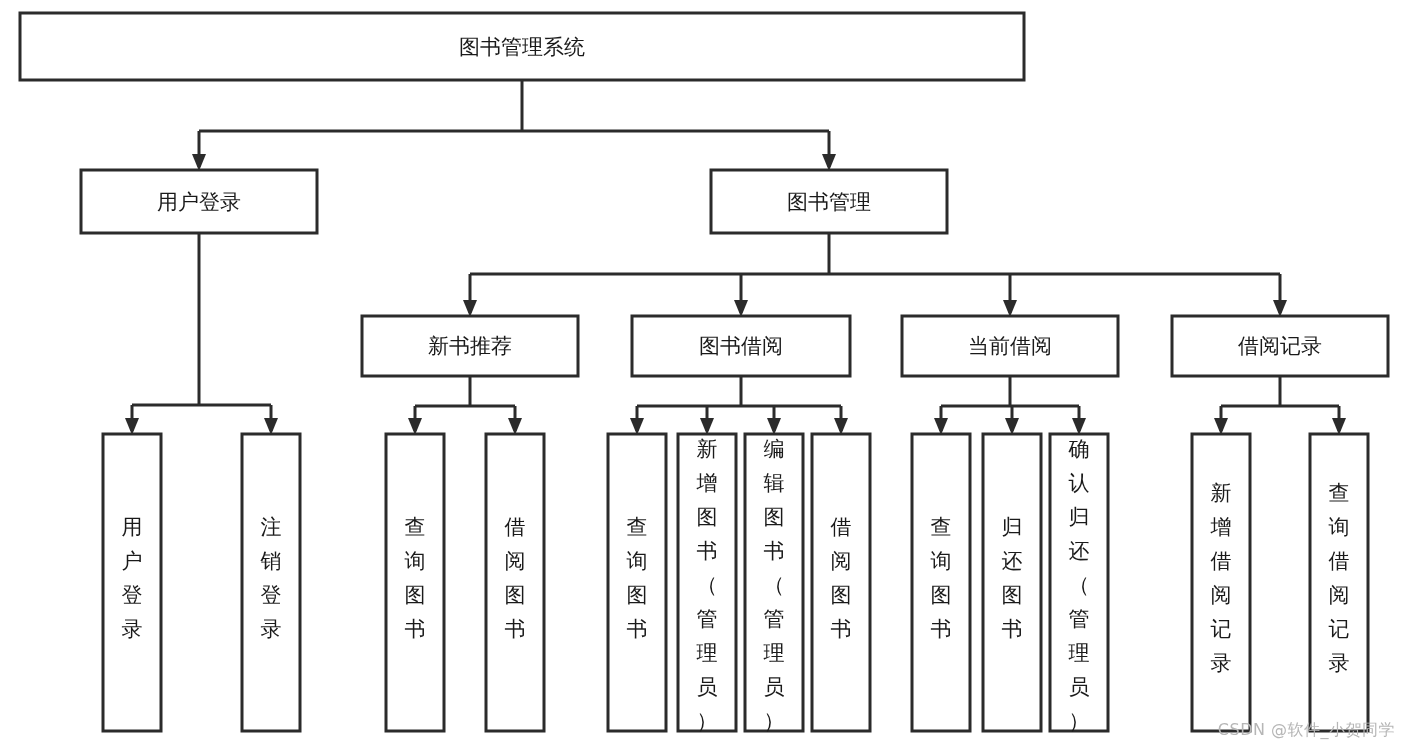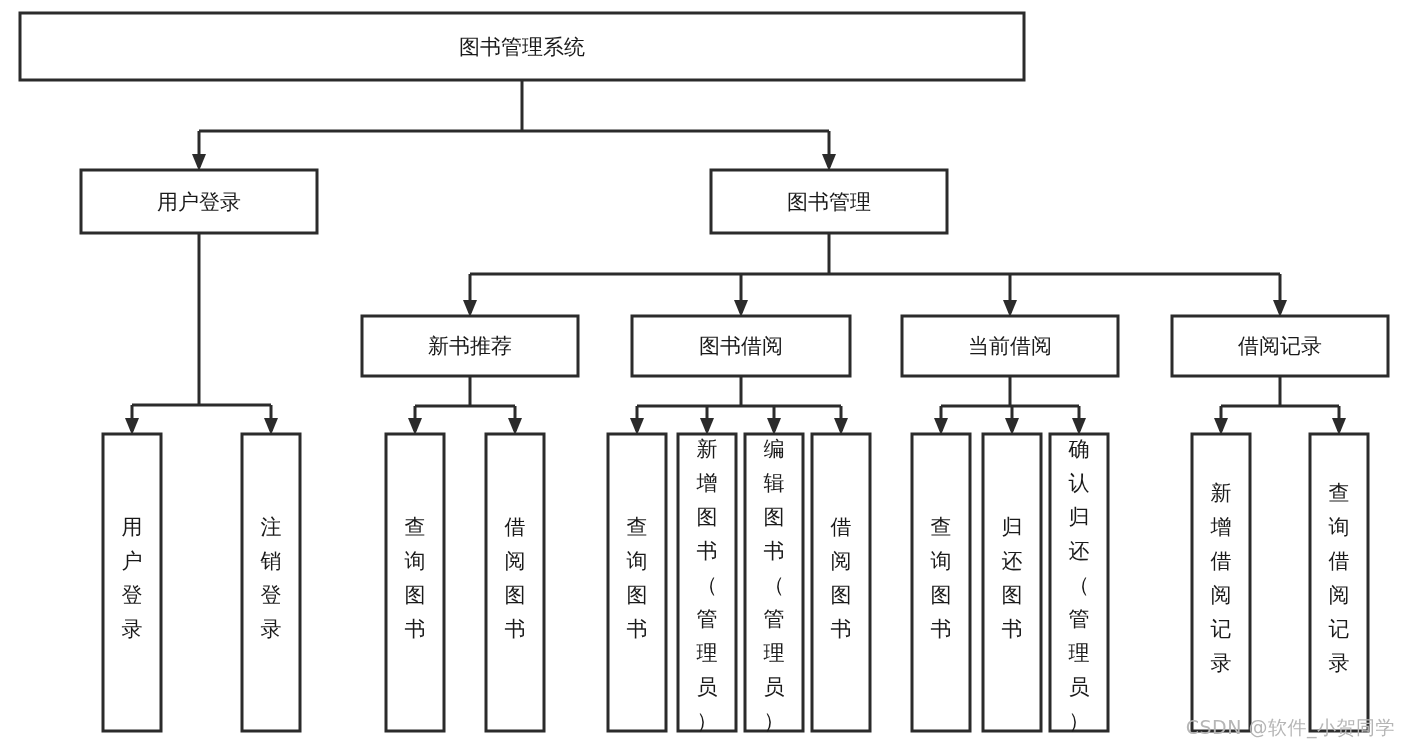--- a/index.html
+++ b/index.html
@@ -52,21 +52,21 @@
     font-family: "DejaVu Sans", "Liberation Sans", sans-serif;
     fill: #1a1a1a;
     font-size: 21px;
     text-anchor: middle;
   }
   .watermark {
     position: absolute;
     right: 10px;
     bottom: 6px;
     font-family: "DejaVu Sans", "Liberation Sans", sans-serif;
-    font-size: 19px;
+    font-size: 16px;
     color: #b6b6b6;
     letter-spacing: 0.5px;
     white-space: nowrap;
     user-select: none;
   }
 </style>
 </head>
 <body>
 
 <div id="diagram-root">

